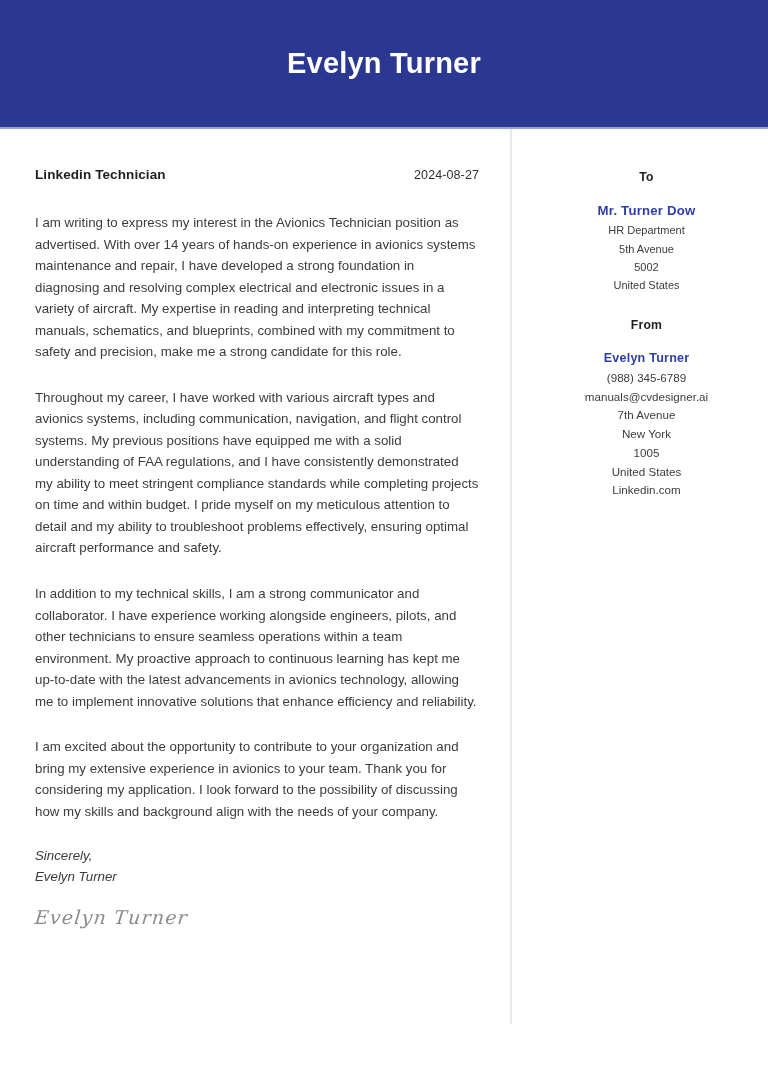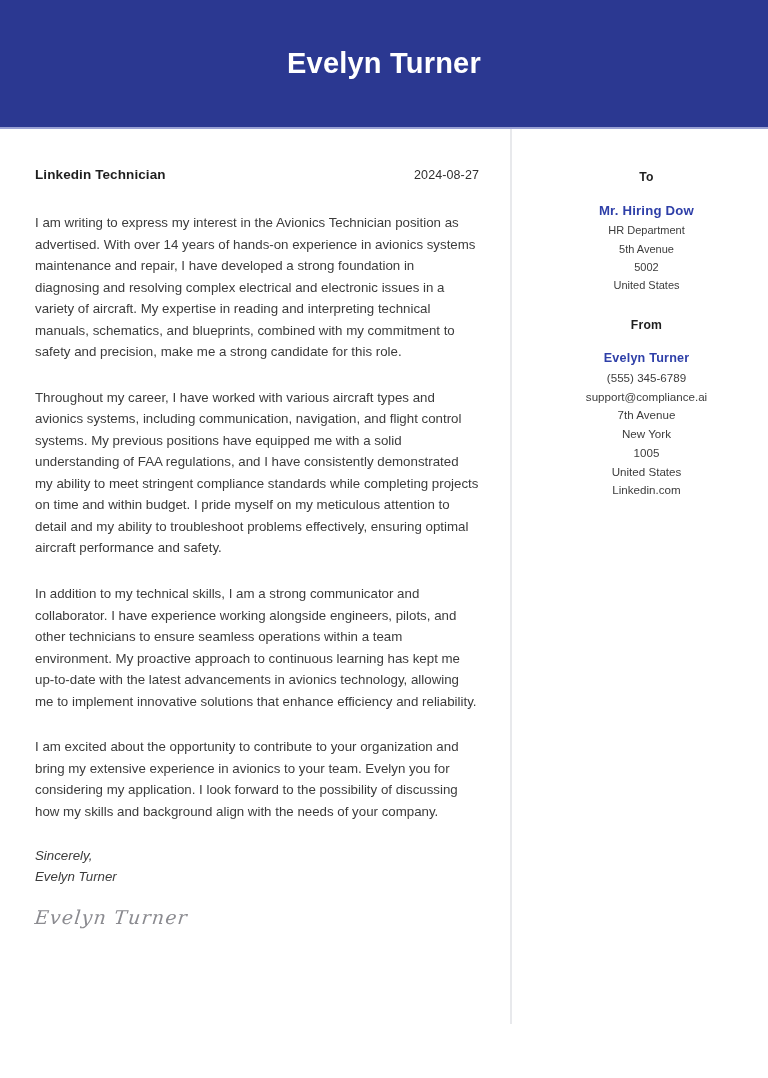--- a/index.html
+++ b/index.html
@@ -159,48 +159,48 @@
 
     <div class="title-row">
       <div class="job-title">Linkedin Technician</div>
       <div class="letter-date">2024-08-27</div>
     </div>
 
 
     <p class="body-paragraph">I am writing to express my interest in the Avionics Technician position as advertised. With over 14 years of hands-on experience in avionics systems maintenance and repair, I have developed a strong foundation in diagnosing and resolving complex electrical and electronic issues in a variety of aircraft. My expertise in reading and interpreting technical manuals, schematics, and blueprints, combined with my commitment to safety and precision, make me a strong candidate for this role.</p>
     <p class="body-paragraph">Throughout my career, I have worked with various aircraft types and avionics systems, including communication, navigation, and flight control systems. My previous positions have equipped me with a solid understanding of FAA regulations, and I have consistently demonstrated my ability to meet stringent compliance standards while completing projects on time and within budget. I pride myself on my meticulous attention to detail and my ability to troubleshoot problems effectively, ensuring optimal aircraft performance and safety.</p>
     <p class="body-paragraph">In addition to my technical skills, I am a strong communicator and collaborator. I have experience working alongside engineers, pilots, and other technicians to ensure seamless operations within a team environment. My proactive approach to continuous learning has kept me up-to-date with the latest advancements in avionics technology, allowing me to implement innovative solutions that enhance efficiency and reliability.</p>
-    <p class="body-paragraph">I am excited about the opportunity to contribute to your organization and bring my extensive experience in avionics to your team. Evelyn you for considering my application. I look forward to the possibility of discussing how my skills and background align with the needs of your company.</p>
+    <p class="body-paragraph">I am excited about the opportunity to contribute to your organization and bring my extensive experience in avionics to your team. Thank you for considering my application. I look forward to the possibility of discussing how my skills and background align with the needs of your company.</p>
 
     <div class="closing-block">
       <span class="closing-line">Sincerely,</span>
       <span class="closing-line">Evelyn Turner</span>
     </div>
 
     <div class="signature">Evelyn Turner</div>
   </div>
 
   <div class="divider"></div>
 
   <div class="right-column">
 
     <div class="contact-block">
       <div class="contact-heading">To</div>
-      <div class="contact-name">Mr. Hiring Dow</div>
+      <div class="contact-name">Mr. Turner Dow</div>
       <div class="contact-line">HR Department</div>
       <div class="contact-line">5th Avenue</div>
       <div class="contact-line">5002</div>
       <div class="contact-line">United States</div>
     </div>
 
     <div class="contact-block">
       <div class="contact-heading">From</div>
       <div class="contact-name small">Evelyn Turner</div>
-      <div class="contact-line small">(555) 345-6789</div>
-      <div class="contact-line small">support@compliance.ai</div>
+      <div class="contact-line small">(988) 345-6789</div>
+      <div class="contact-line small">manuals@cvdesigner.ai</div>
       <div class="contact-line small">7th Avenue</div>
       <div class="contact-line small">New York</div>
       <div class="contact-line small">1005</div>
       <div class="contact-line small">United States</div>
       <div class="contact-line small">Linkedin.com</div>
     </div>
 
   </div>
 </div>
 

